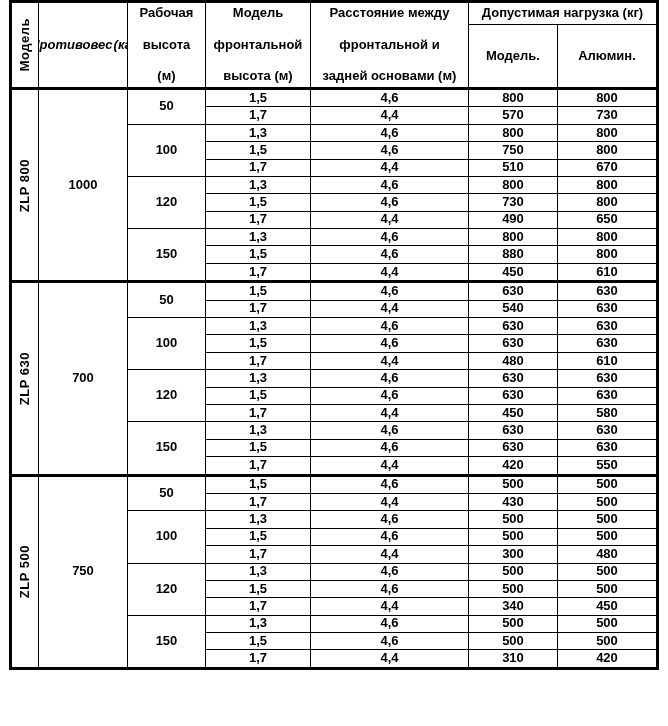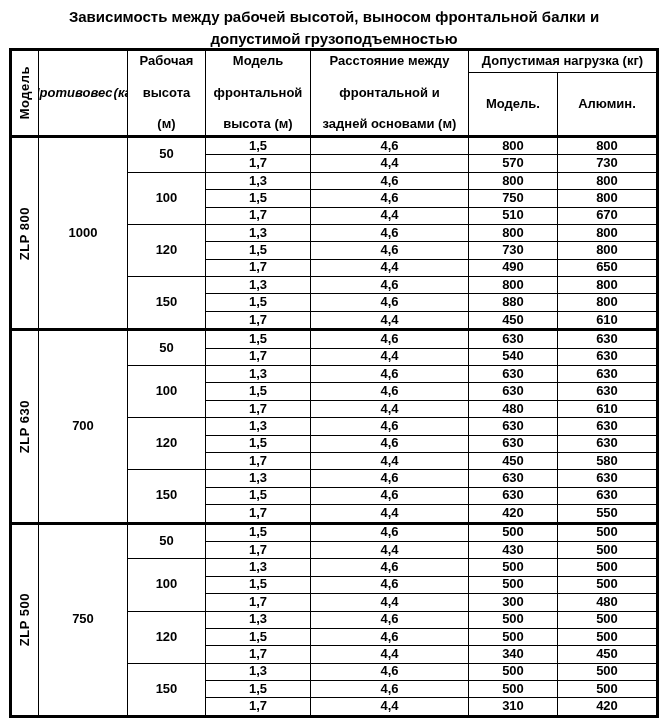--- a/index.html
+++ b/index.html
@@ -75,21 +75,20 @@
   tbody tr.section-start td {
     border-top: 3px solid #000000;
   }
   tbody td { background: #ffffff; }
   th.model-col, th.model-cell { background: #ffffff; }
 </style>
 </head>
 <body>
 
 <div class="page">
-  <div class="title">Зависимость между рабочей высотой, выносом фронтальной балки и допустимой грузоподъемностью</div>
 
   <table class="cap-table">
     <colgroup>
       <col style="width:28px">
       <col style="width:89px">
       <col style="width:78px">
       <col style="width:105px">
       <col style="width:158px">
       <col style="width:89px">
       <col style="width:100px">

